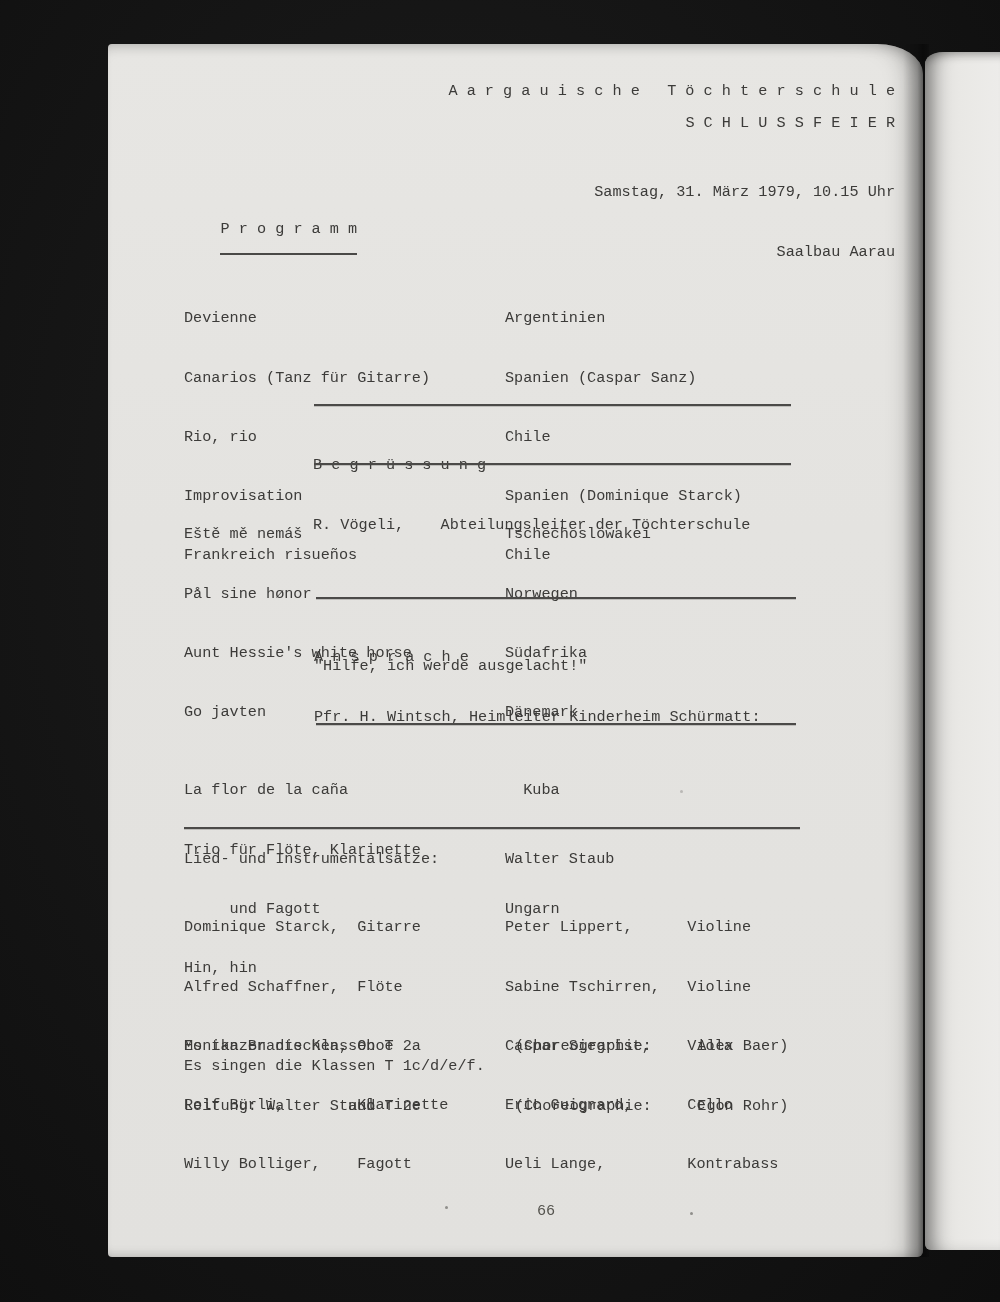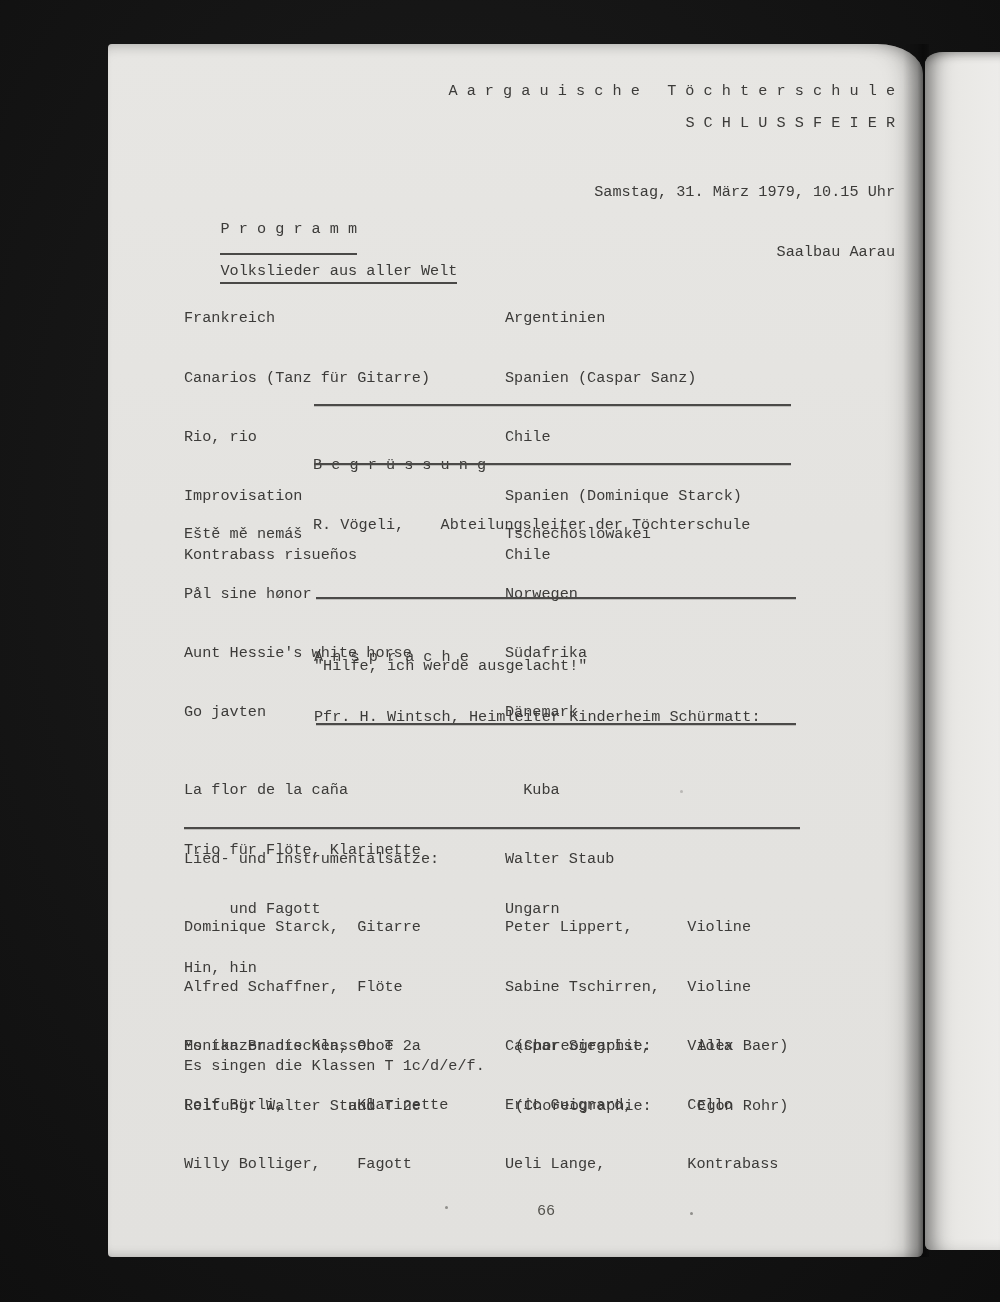--- a/index.html
+++ b/index.html
@@ -45,29 +45,26 @@
   <div class="blk centered" style="left:105px;top:114px;width:790px;">S C H L U S S F E I E R</div>
   <div class="blk centered" style="left:105px;top:144px;width:790px;">
     <div class="line">Samstag, 31. März 1979, 10.15 Uhr</div>
     <div class="line">Saalbau Aarau</div>
   </div>
 
   <div class="blk" style="left:184px;top:200px;">
     <span class="ul-gap">P r o g r a m m</span>
   </div>
 
-  <div class="blk" style="left:184px;top:242px;">
-    <span class="ul">Volkslieder aus aller Welt</span>
-  </div>
   <div class="blk" style="left:184px;top:270px;">
-    <div class="line">Frankreich</div>
+    <div class="line">Devienne</div>
     <div class="line">Canarios (Tanz für Gitarre)</div>
     <div class="line">Rio, rio</div>
     <div class="line">Improvisation</div>
-    <div class="line">Kontrabass risueños</div>
+    <div class="line">Frankreich risueños</div>
   </div>
   <div class="blk" style="left:505px;top:270px;">
     <div class="line">Argentinien</div>
     <div class="line">Spanien (Caspar Sanz)</div>
     <div class="line">Chile</div>
     <div class="line">Spanien (Dominique Starck)</div>
     <div class="line">Chile</div>
   </div>
 
   <div class="rule" style="left:314px;top:404px;width:477px;"></div>

